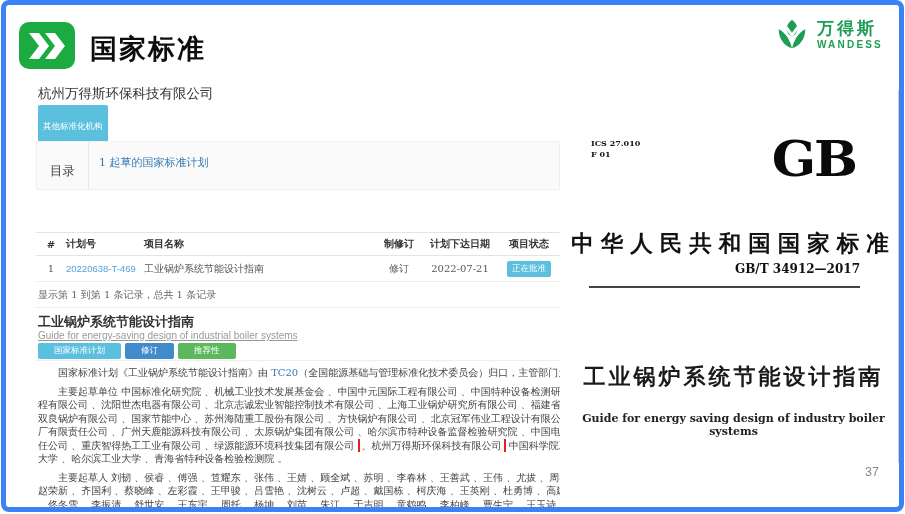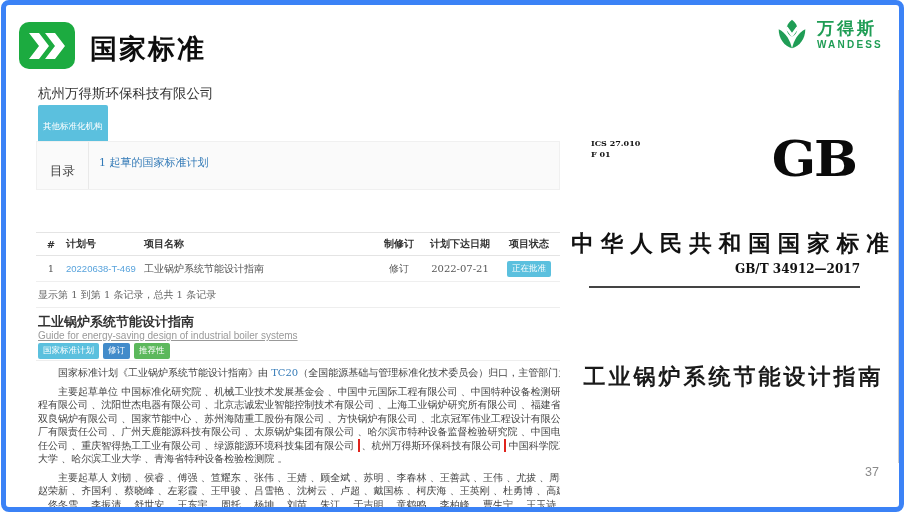--- a/index.html
+++ b/index.html
@@ -49,21 +49,21 @@
   .proj { font-family:"Liberation Sans", sans-serif; color:#555; }
   .status-badge { display:inline-block; background:#5bc0de; color:#fff; font-size:8.5px;
                   padding:2px 5px; border-radius:2px; font-family:"Liberation Sans", sans-serif; }
   .pagination { position:absolute; left:2px; top:208px; font-size:10px; color:#666; }
   .hr1 { position:absolute; left:0; top:227px; width:100%; border-top:1px solid #eee; }
 
   
   .std-title { position:absolute; left:2px; top:233px; font-size:13px; font-weight:bold; color:#333; }
   .std-en { position:absolute; left:2px; top:250px; font-size:10px; color:#999; font-family:"Liberation Sans", sans-serif;text-decoration:underline; }
   .std-badges { position:absolute; left:2px; top:263px; display:flex; gap:4px; font-family:"Liberation Sans", sans-serif; }
-  .b { color:#fff; font-size:8.5px; padding:2px 5px; border-radius:2px; }
+  .b { color:#fff; font-size:8.5px; padding:2px 16px; border-radius:2px; }
   .b-cyan { background:#5bc0de; } .b-blue { background:#428bca; } .b-green { background:#5cb85c; }
   .hr2 { position:absolute; left:0; top:280px; width:100%; border-top:1px solid #eee; }
 
   .paras { position:absolute; left:2px; top:286px; width:560px; font-size:10px; color:#444; }
   .pline { white-space:nowrap; overflow:hidden; width:522px; line-height:13.5px; height:13.5px; }
   .pline.first { text-indent:20px; }
   .gap { height:5px; }
   .inlink { color:#337ab7; text-decoration:none; }
   .redbox { display:inline-block; border:2px solid #e0241d; padding:0 2px; margin:-2px 0; }
 
@@ -174,16 +174,17 @@
   <div class="cover">
     <div class="ics">
       <div>ICS 27.010</div>
       <div>F 01</div>
     </div>
     <div class="gb-logo">GB</div>
     <div class="cover-heading">中华人民共和国国家标准</div>
     <div class="cover-number">GB/T 34912—2017</div>
     <div class="cover-rule"></div>
     <div class="cover-title-cn">工业锅炉系统节能设计指南</div>
+    <div class="cover-title-en">Guide for energy saving design of industry boiler systems</div>
   </div>
 
   <div class="page-num">37</div>
 </div>
 
 </body></html>

